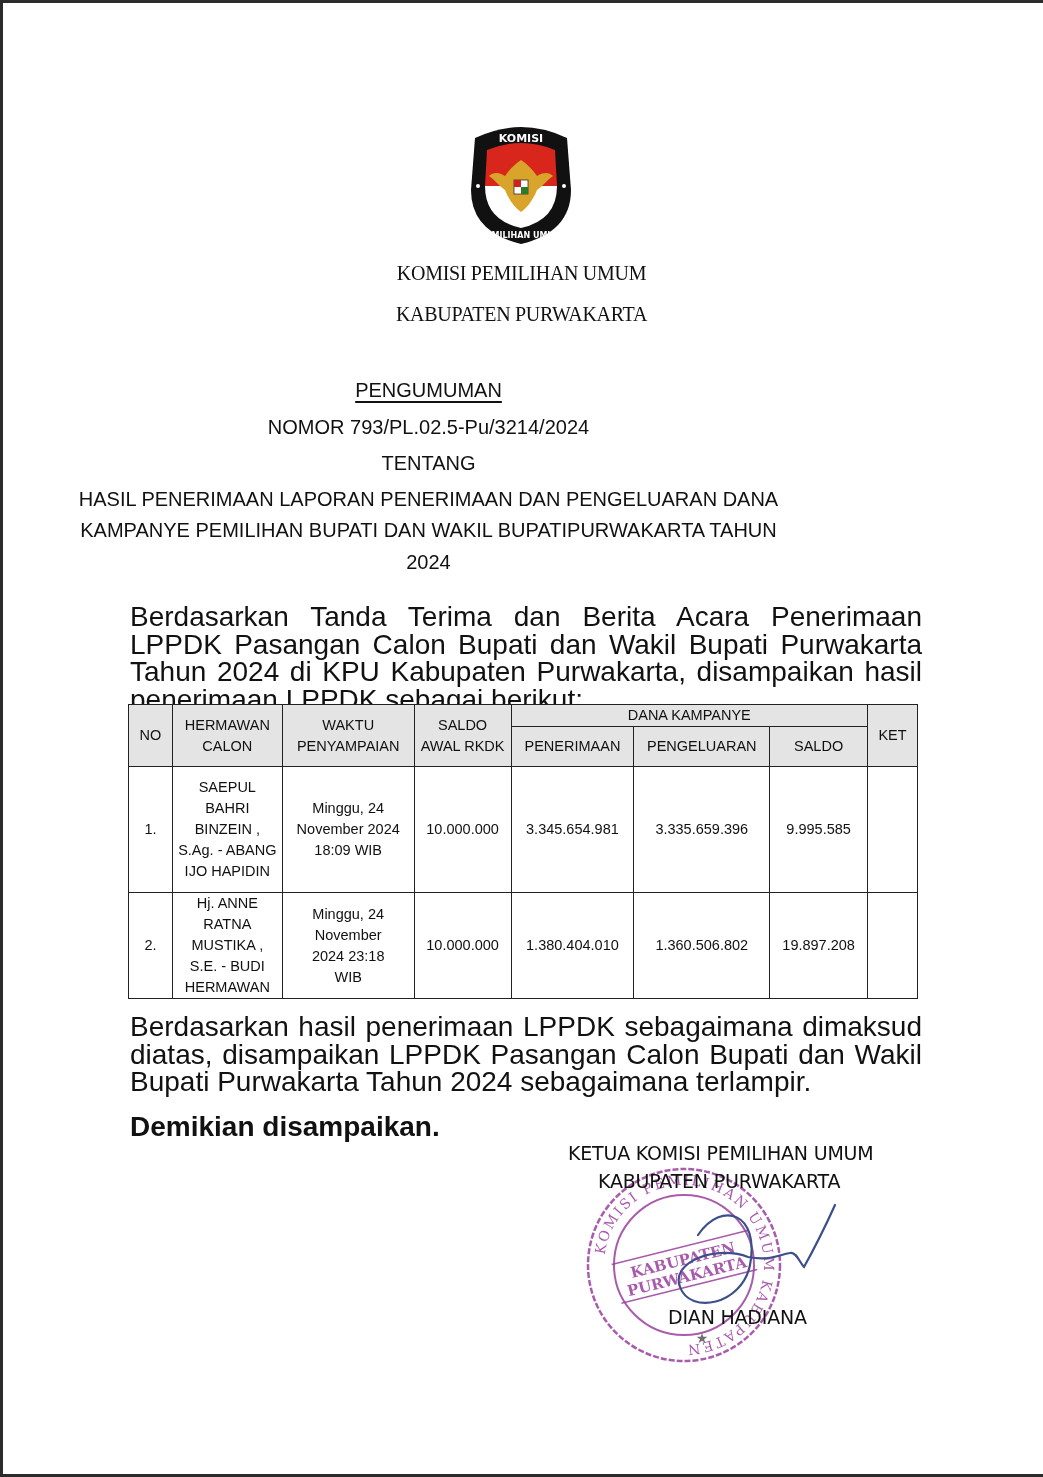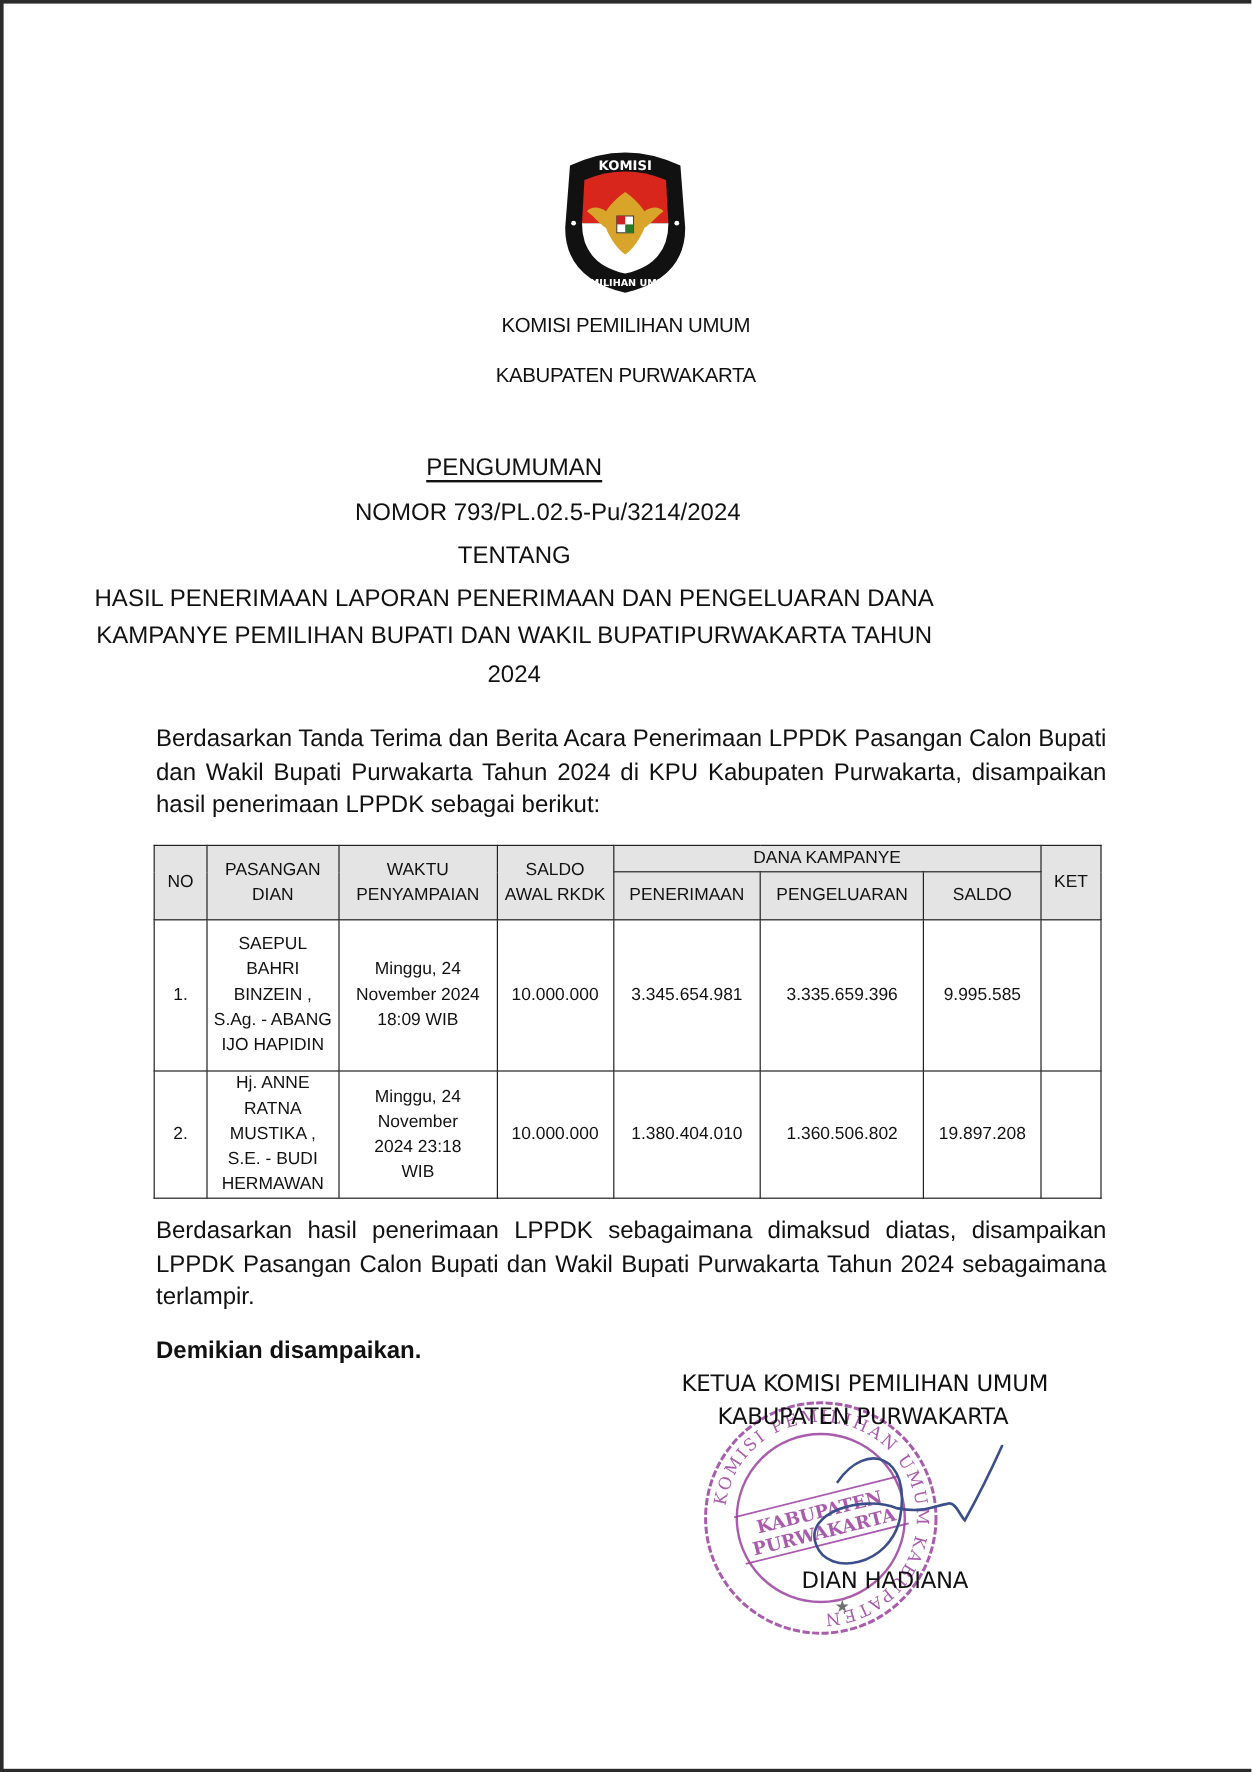--- a/index.html
+++ b/index.html
@@ -6,25 +6,25 @@
   body {
     width: 1043px; height: 1477px; background: #ffffff; position: relative; overflow: hidden;
     font-family: "Liberation Sans", sans-serif; color: #111;
   }
   .frame {
     position: absolute; left: 0; top: 0; width: 1043px; height: 1477px; box-sizing: border-box;
     border-top: 3px solid #2b2b2b; border-left: 3px solid #2b2b2b; border-bottom: 3px solid #2b2b2b;
     pointer-events: none;
   }
   .logo { position: absolute; left: 465px; top: 120px; width: 112px; height: 126px; }
-  .hdr { position: absolute; left: 0; width: 1043px; text-align: center; font-family: Liberation Sans, sans-serif; font-size: 17px; letter-spacing: -0.3px; }
+  .hdr { position: absolute; left: 0; width: 1043px; text-align: center; font-family: Liberation Serif, serif; font-size: 20px; letter-spacing: -0.3px; }
   .title { position: absolute; left: 0; width: 857px; text-align: center; font-size: 20px; }
   .u { text-decoration: underline; text-underline-offset: 4px; }
   .para {
-    position: absolute; left: 130px; width: 792px; font-size: 20px; line-height: 27.5px; text-align: justify;
+    position: absolute; left: 130px; width: 792px; font-size: 28px; line-height: 27.5px; text-align: justify;
   }
   table.t {
     position: absolute; left: 128px; top: 704px; width: 790px; border-collapse: collapse;
     font-size: 14.5px; text-align: center;
   }
   table.t th, table.t td { border: 1px solid #222; padding: 0 4px; font-weight: normal; line-height: 21px; }
   table.t th { background: #e4e4e4; }
   .sig { position: absolute; font-family: "DejaVu Sans", sans-serif; font-size: 19px; letter-spacing: -0.2px; }
   .stamp { position: absolute; left: 584px; top: 1165px; width: 200px; height: 200px; }
   .signature { position: absolute; left: 630px; top: 1195px; width: 210px; height: 130px; }
@@ -45,21 +45,21 @@
   <text x="56" y="22" text-anchor="middle" font-family="DejaVu Sans, sans-serif" font-weight="bold" font-size="11" fill="#fff">KOMISI</text>
   <text x="56" y="118" text-anchor="middle" font-family="DejaVu Sans, sans-serif" font-weight="bold" font-size="8" fill="#fff">PEMILIHAN UMUM</text>
   <circle cx="13" cy="66" r="2" fill="#fff"></circle>
     <circle cx="99" cy="66" r="2" fill="#fff"></circle>
 </svg>
 
 <div class="hdr" style="top:262px;">KOMISI PEMILIHAN UMUM</div>
 <div class="hdr" style="top:303px;">KABUPATEN PURWAKARTA</div>
 
 <div class="title u" style="top:379px;">PENGUMUMAN</div>
-<div class="title" style="top:416px;padding-left:28px;">NOMOR 793/PL.02.5-Pu/3214/2024</div>
+<div class="title" style="top:416px;">NOMOR 793/PL.02.5-Pu/3214/2024</div>
 <div class="title" style="top:452px;">TENTANG</div>
 <div class="title" style="top:488px;">HASIL PENERIMAAN LAPORAN PENERIMAAN DAN PENGELUARAN DANA</div>
 <div class="title" style="top:519px;">KAMPANYE PEMILIHAN BUPATI DAN WAKIL BUPATIPURWAKARTA TAHUN</div>
 <div class="title" style="top:551px;">2024</div>
 
 <div class="para" style="top:603px;">Berdasarkan Tanda Terima dan Berita Acara Penerimaan LPPDK Pasangan Calon Bupati dan Wakil Bupati Purwakarta Tahun 2024 di KPU Kabupaten Purwakarta, disampaikan hasil penerimaan LPPDK sebagai berikut:</div>
 
 <table class="t">
   <colgroup>
     <col style="width:44px">
@@ -67,21 +67,21 @@
       <col style="width:132px">
       <col style="width:97px">
     <col style="width:123px">
       <col style="width:136px">
       <col style="width:98px">
       <col style="width:50px">
   </colgroup>
   <thead>
     <tr style="height:21px;">
       <th rowspan="2">NO</th>
-      <th rowspan="2">PASANGAN DIAN</th>
+      <th rowspan="2">HERMAWAN CALON</th>
       <th rowspan="2">WAKTU PENYAMPAIAN</th>
       <th rowspan="2">SALDO AWAL RKDK</th>
       <th colspan="3">DANA KAMPANYE</th>
       <th rowspan="2">KET</th>
     </tr>
     <tr style="height:40px;">
       <th>PENERIMAAN</th>
       <th>PENGELUARAN</th>
       <th>SALDO</th>
     </tr>

